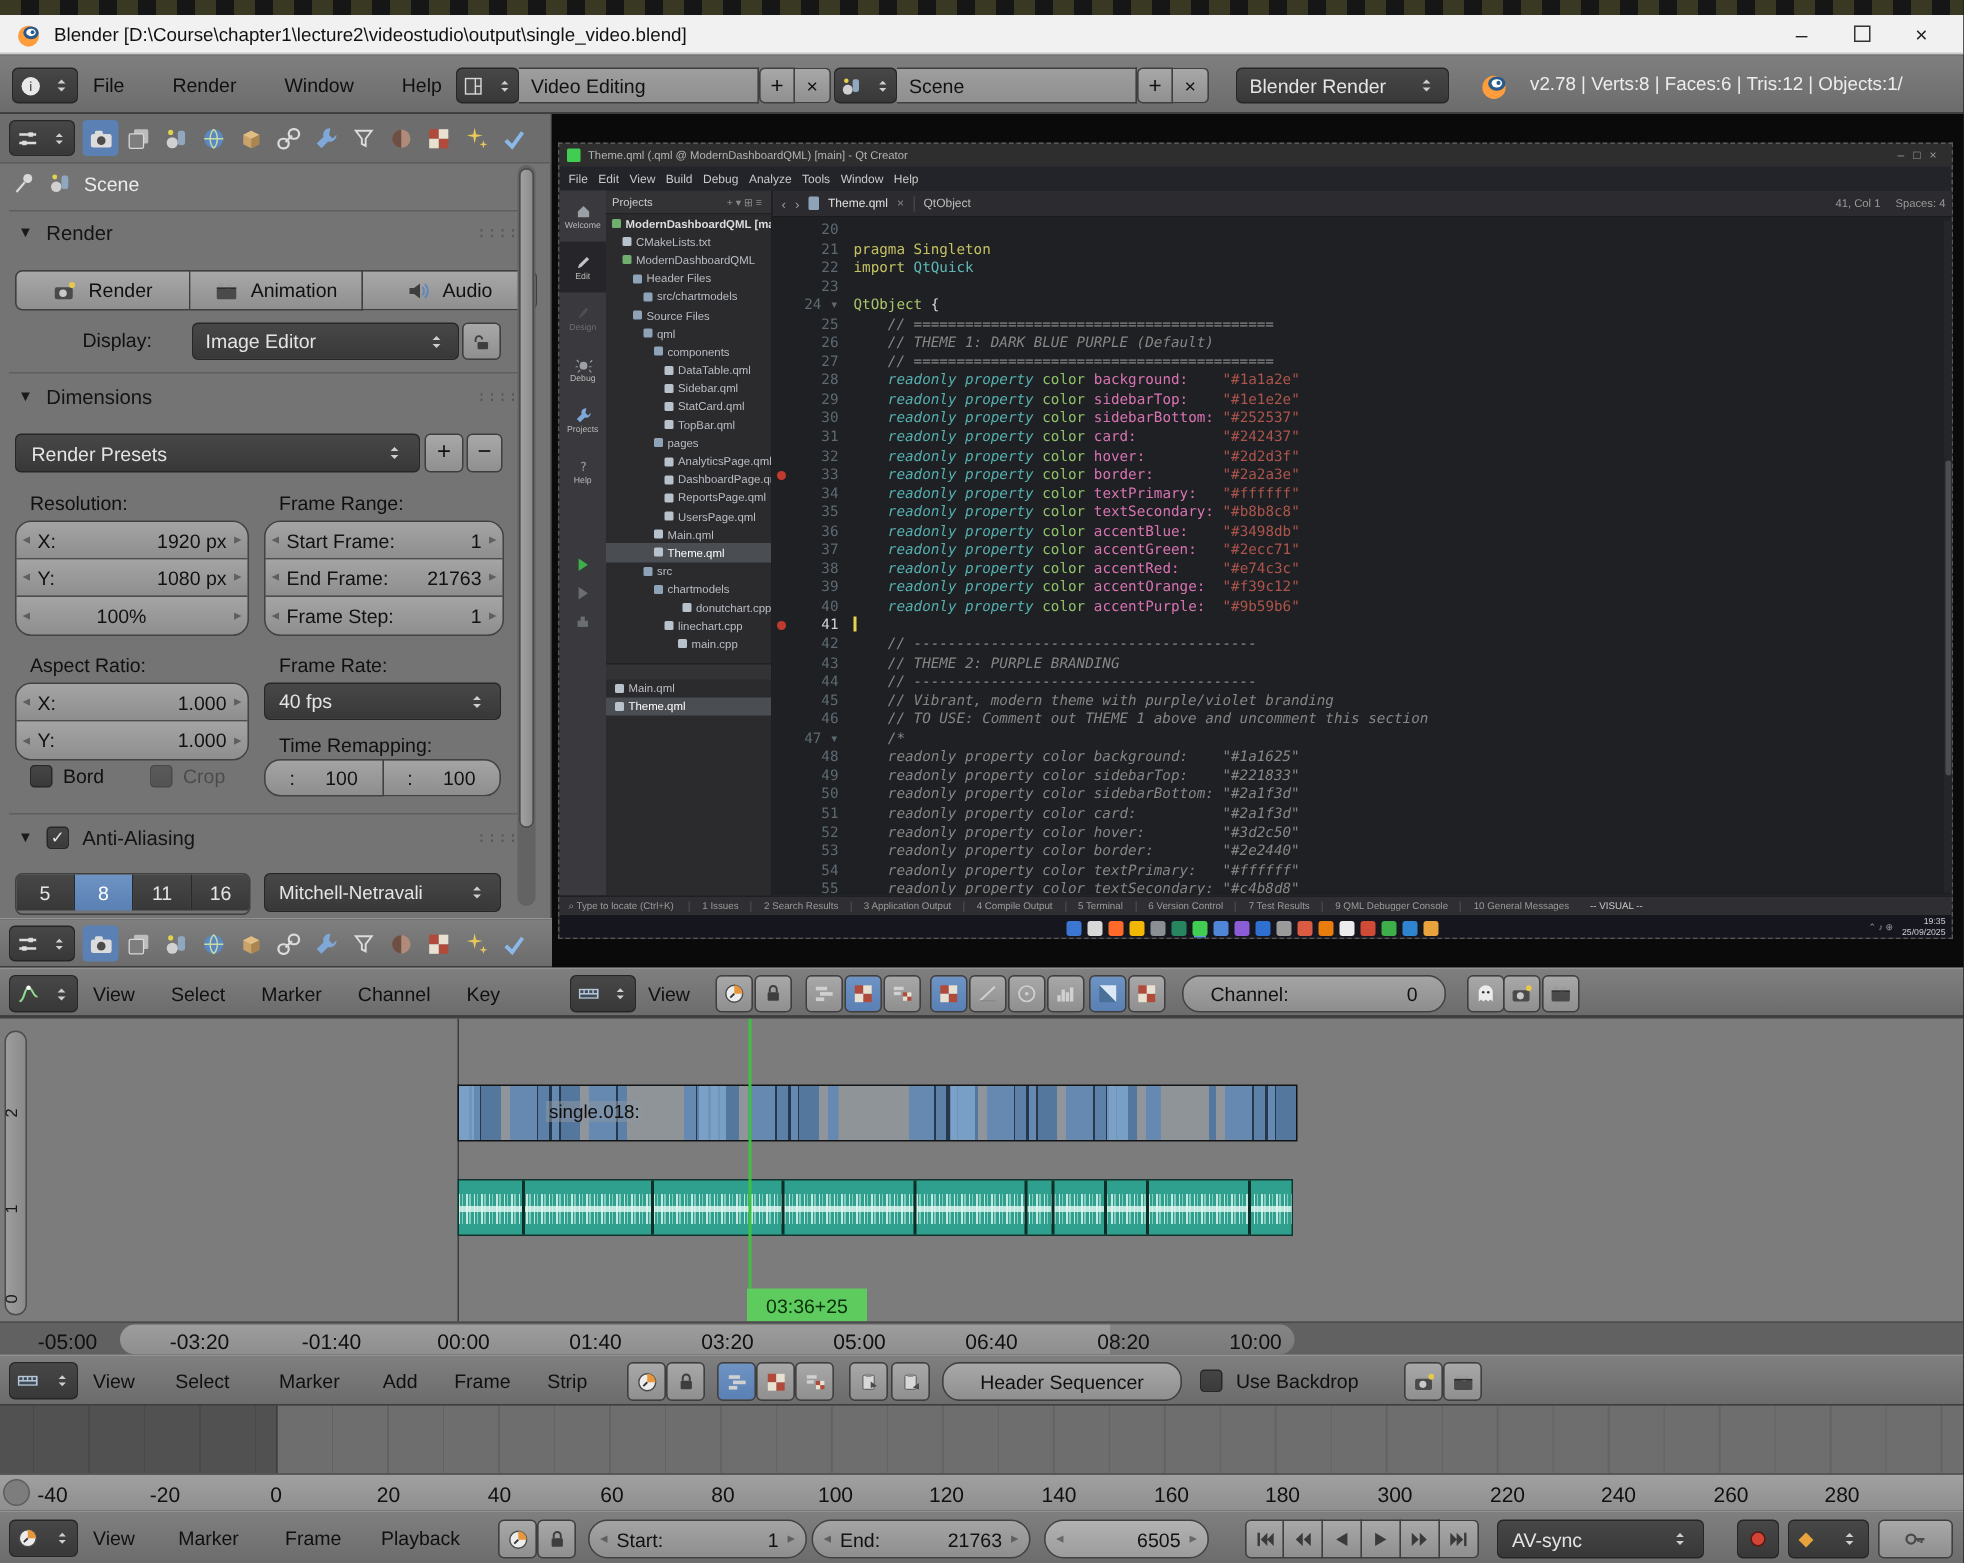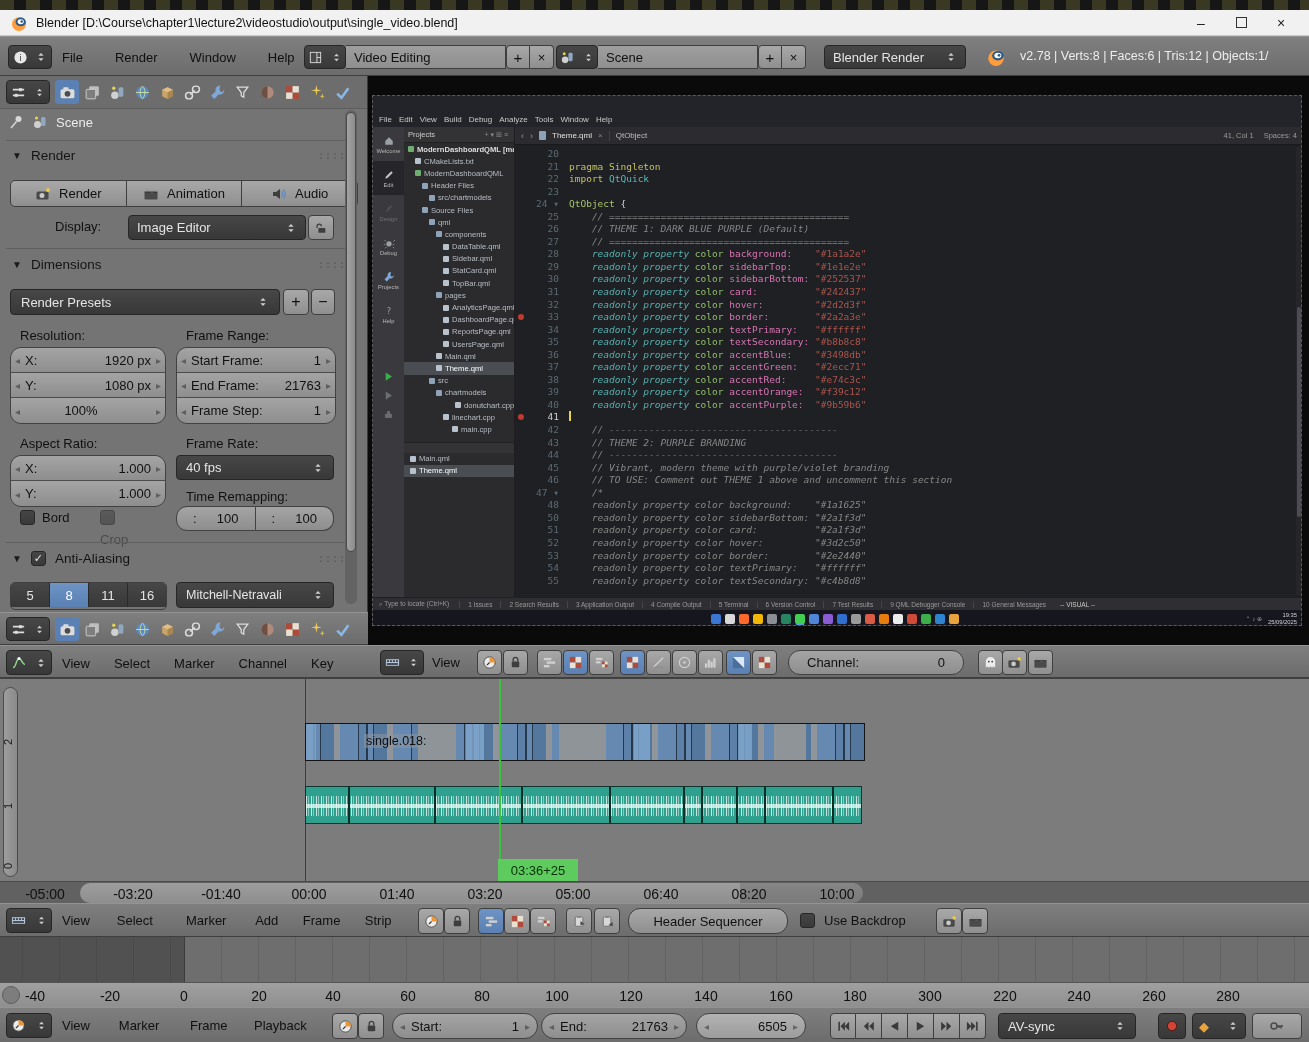--- a/index.html
+++ b/index.html
@@ -418,21 +418,21 @@
         <div class="fieldrow" style="flex: 1 1 0%; height: 25px; border-top: 1px solid rgb(66, 66, 66); border-right: 1px solid rgb(66, 66, 66); border-bottom: 1px solid rgb(66, 66, 66); border-image: initial; border-radius: 0px 11px 11px 0px; border-left: none; position: relative;">
           <span class="fr-l" style="padding-left: 16px;">:</span>
           <span class="fr-v" style="padding-right: 16px;">100</span>
         </div>
       </div>
 
     <div class="abs" style="left:20px;top:434px;display:flex;align-items:center;gap:7px;">
       <span class="bcheck"></span>
       <span style="font-size:13px;color:#101010;">Bord</span>
     </div>
-    <div class="abs" style="left:100px;top:434px;display:flex;align-items:flex-start;gap:7px;opacity:.55;flex-direction:column;">
+    <div class="abs" style="left:100px;top:434px;display:flex;align-items:flex-end;gap:7px;opacity:.55;">
       <span class="bcheck"></span>
       <span style="font-size:13px;color:#2a2a2a;">Crop</span>
     </div>
     <div class="abs" style="left:6px;top:466px;width:340px;border-top:1px solid #5f5f5f;"></div>
 
     <div class="abs" style="left:12px;top:475px;display:flex;align-items:center;gap:9px;">
       <span style="font-size:10px;color:#1a1a1a;">▼</span>
       <span class="bcheck">✓</span>
       <span class="ptitle">Anti-Aliasing</span>
     </div>
@@ -587,20 +587,25 @@
           </svg>
         </span>
     </div>
     <div class="abs" id="graphmenus" style="left:62px;top:8px;white-space:nowrap;"><span class="menu-item" style="margin-right: 24px;">View</span><span class="menu-item" style="margin-right: 24px;">Select</span><span class="menu-item" style="margin-right: 24px;">Marker</span><span class="menu-item" style="margin-right: 24px;">Channel</span><span class="menu-item" style="margin-right: 24px;">Key</span></div>
   </div>
 
   <div class="abs" id="preview" style="left:368px;top:76px;width:941px;height:569px;background:#0a0a0a;overflow:hidden;">
     <span class="abs" style="left:912px;top:22px;color:#8a8a8a;font-size:14px;">+</span>
     <div class="abs" id="qtframe" style="left:4px;top:19px;width:930px;height:531px;">
 
+      <div class="abs" style="left:0;top:0;width:930px;height:15px;background:#2e2e2e;display:flex;align-items:center;">
+        <span class="ico" style="width:9px;height:9px;margin:0 5px;background:#41cd52;border-radius:1px;"></span>
+        <span style="font-size:7.5px;color:#b4b4b4;">Theme.qml (.qml @ ModernDashboardQML) [main] - Qt Creator</span>
+        <span style="margin-left:auto;color:#9a9a9a;font-size:8px;letter-spacing:6px;margin-right:6px;">–□×</span>
+      </div>
 
       <div class="abs qtmenu" id="qtmenus" style="left:6px;top:15px;width:920px;height:16px;display:flex;align-items:center;background:transparent;">
           <span>File</span>
           <span>Edit</span>
           <span>View</span>
           <span>Build</span>
           <span>Debug</span>
           <span>Analyze</span>
           <span>Tools</span>
           <span>Window</span>
@@ -825,20 +830,21 @@
             <div class="cl"><span class="gut">39</span><span><span class="pl">    </span><span class="rd">readonly property</span><span class="pl"> </span><span class="co">color</span><span class="pl"> </span><span class="nm">accentOrange:  </span><span class="st">"#f39c12"</span></span></div>
             <div class="cl"><span class="gut">40</span><span><span class="pl">    </span><span class="rd">readonly property</span><span class="pl"> </span><span class="co">color</span><span class="pl"> </span><span class="nm">accentPurple:  </span><span class="st">"#9b59b6"</span></span></div>
             <div class="cl"><span class="dot"></span><span class="gut cur">41</span><span><span class="caret"></span><span class="pl"></span></span></div>
             <div class="cl"><span class="gut">42</span><span><span class="cm">    // ----------------------------------------</span></span></div>
             <div class="cl"><span class="gut">43</span><span><span class="cm">    // THEME 2: PURPLE BRANDING</span></span></div>
             <div class="cl"><span class="gut">44</span><span><span class="cm">    // ----------------------------------------</span></span></div>
             <div class="cl"><span class="gut">45</span><span><span class="cm">    // Vibrant, modern theme with purple/violet branding</span></span></div>
             <div class="cl"><span class="gut">46</span><span><span class="cm">    // TO USE: Comment out THEME 1 above and uncomment this section</span></span></div>
             <div class="cl"><span class="gut">47 ▾</span><span><span class="cm">    /*</span></span></div>
             <div class="cl"><span class="gut">48</span><span><span class="cm">    readonly property color background:    "#1a1625"</span></span></div>
+            <div class="cl"><span class="gut">49</span><span><span class="cm">    readonly property color sidebarTop:    "#221833"</span></span></div>
             <div class="cl"><span class="gut">50</span><span><span class="cm">    readonly property color sidebarBottom: "#2a1f3d"</span></span></div>
             <div class="cl"><span class="gut">51</span><span><span class="cm">    readonly property color card:          "#2a1f3d"</span></span></div>
             <div class="cl"><span class="gut">52</span><span><span class="cm">    readonly property color hover:         "#3d2c50"</span></span></div>
             <div class="cl"><span class="gut">53</span><span><span class="cm">    readonly property color border:        "#2e2440"</span></span></div>
             <div class="cl"><span class="gut">54</span><span><span class="cm">    readonly property color textPrimary:   "#ffffff"</span></span></div>
             <div class="cl"><span class="gut">55</span><span><span class="cm">    readonly property color textSecondary: "#c4b8d8"</span></span></div>
           </div>
         <div class="abs" style="right:1px;top:20px;width:6px;height:448px;background:#26262a;">
           <div style="position:absolute;left:1px;top:160px;width:4px;height:210px;background:#4c4c52;border-radius:2px;"></div>
         </div>

